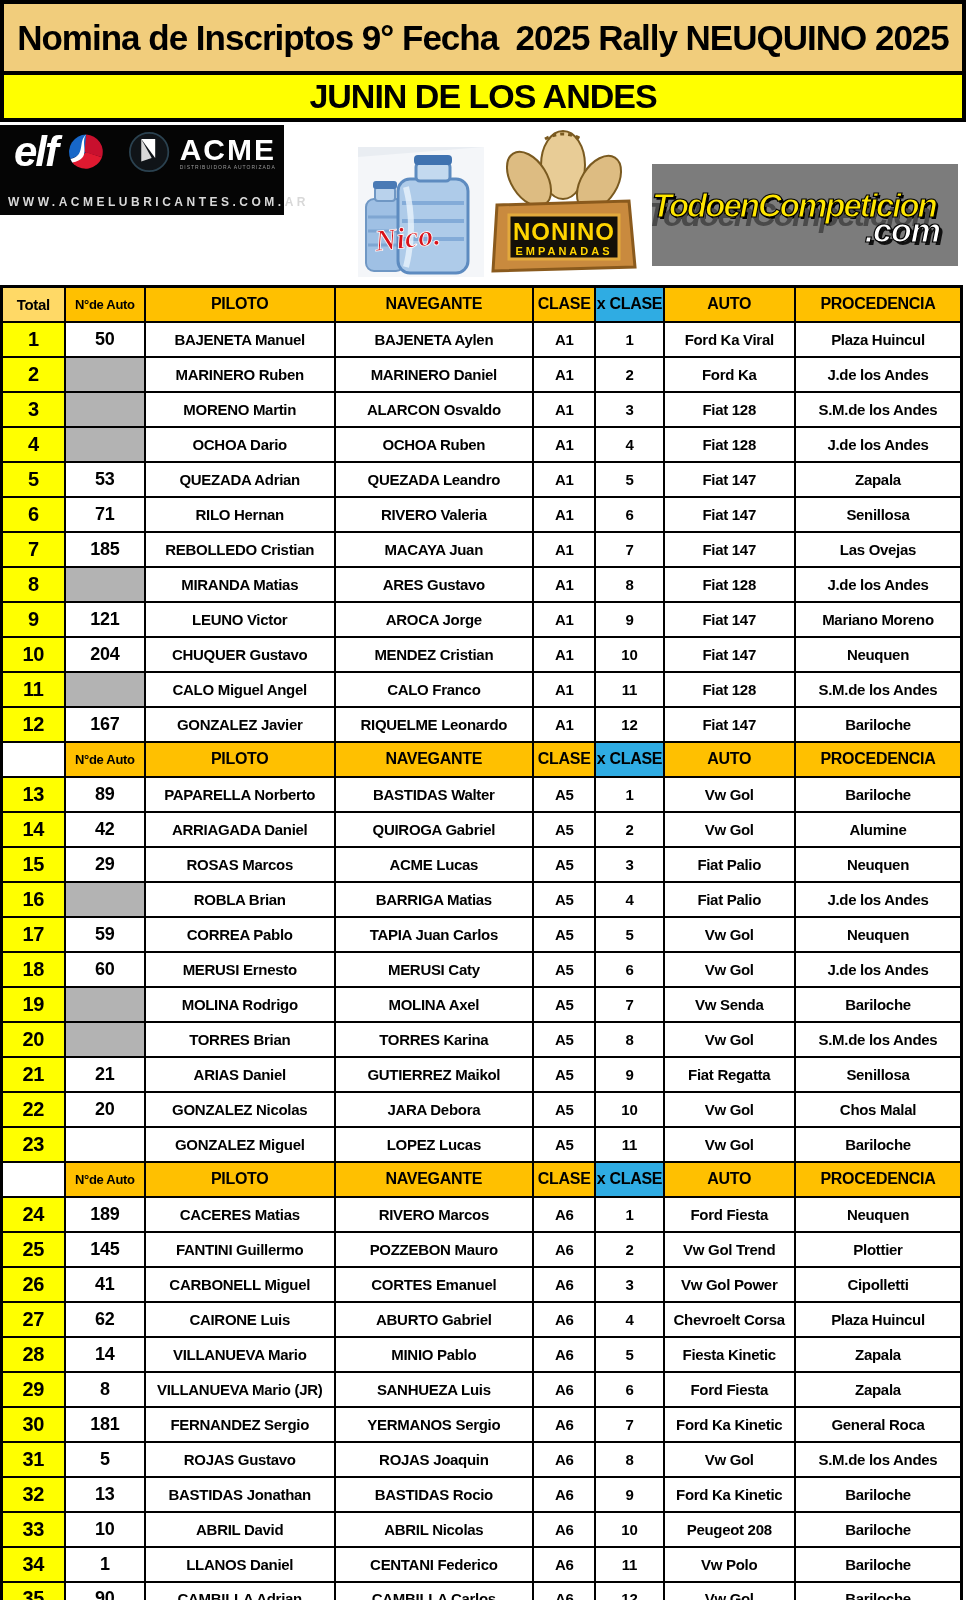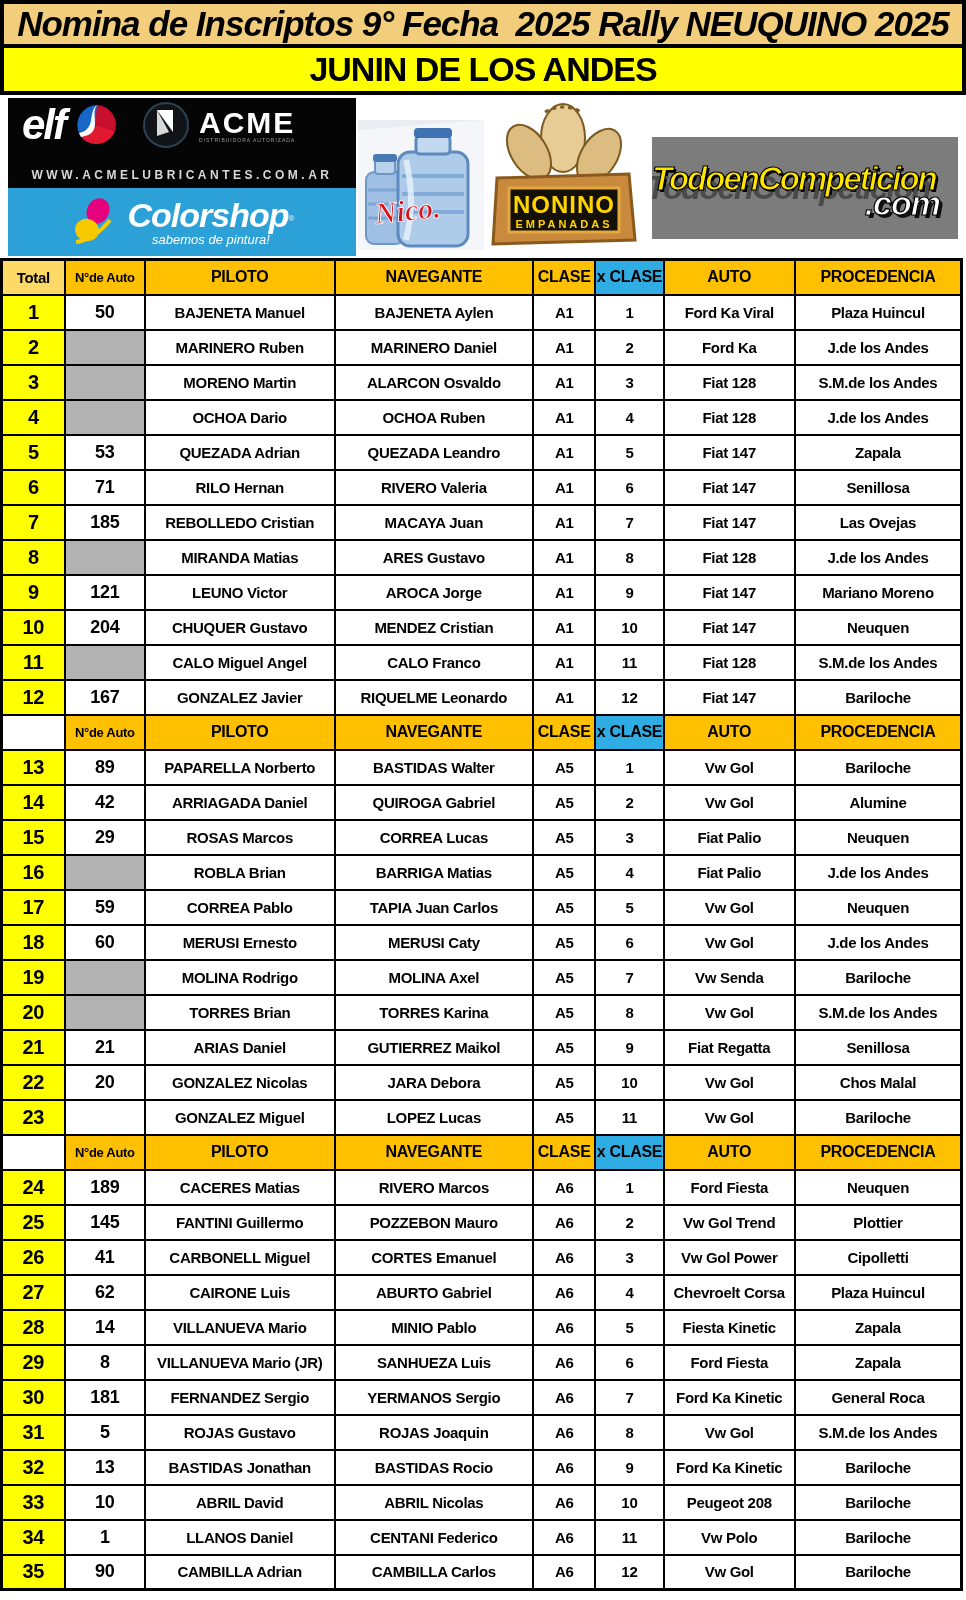--- a/index.html
+++ b/index.html
@@ -4,34 +4,34 @@
 <style>
   * { margin:0; padding:0; box-sizing:border-box; }
   html,body { background:#fff; }
   body {
     width:966px; height:1600px; overflow:hidden;
     font-family:"Liberation Sans", sans-serif;
     color:#000;
   }
   
   .banner-top {
-    height:48px; border:4px solid #000;
+    height:75px; border:4px solid #000;
     background:var(--tan,#F1CD7C);
     display:flex; align-items:center; justify-content:center;
-    font-size:35px; font-weight:bold; letter-spacing:-1px; white-space:pre;font-style:italic;
+    font-size:35px; font-weight:bold; letter-spacing:-1px; white-space:pre;
   }
   .banner-sub {
     height:47px; border:4px solid #000; border-top:0;
     background:var(--yellow,#FFFF00);
     display:flex; align-items:center; justify-content:center;
     font-size:34px; font-weight:bold; letter-spacing:-1px;
   }
   
   .logos { position:relative; height:163px; background:#fff; }
-  .left-col { position:absolute; left:0; top:3px; width:356px;padding-left:8px; }
+  .left-col { position:absolute; left:0; top:3px; width:284px; }
   .acme-block {
     height:90px; background:#050505; padding:4px 8px 2px 8px;
     display:flex; flex-direction:column; justify-content:space-between;
   }
   .acme-row { display:flex; align-items:center; gap:10px; padding-left:6px; }
   .elf-word { color:#fff; font-size:42px; font-weight:bold; font-style:italic; letter-spacing:-2px; line-height:40px; }
   .elf-ball { width:44px; height:44px; }
   .acme-circ { width:46px; height:46px; margin-left:14px; }
   .acme-txt { line-height:1; }
   .acme-name { color:#fff; font-size:30px; font-weight:bold; letter-spacing:2px; }
@@ -108,31 +108,20 @@
           <path d="M14 8 L30 8 L30 30 Z" fill="#fff"></path>
           <path d="M14 8 L14 34 L26 30 Z" fill="#d8d8d8"></path>
         </svg>
         <span class="acme-txt">
           <div class="acme-name">ACME</div>
           <div class="acme-sub">DISTRIBUIDORA AUTORIZADA</div>
         </span>
       </div>
       <div class="acme-url">WWW.ACMELUBRICANTES.COM.AR</div>
     </div>
-    <div class="colorshop-block">
-      <svg class="butterfly" viewBox="0 0 52 52">
-        <ellipse cx="28" cy="15" rx="11" ry="13" transform="rotate(28 28 15)" fill="#E6007E"></ellipse>
-        <ellipse cx="17" cy="34" rx="12" ry="11" transform="rotate(18 17 34)" fill="#F7C900"></ellipse>
-        <path d="M6 46 Q24 44 40 24" stroke="#F7C900" stroke-width="4" fill="none"></path>
-      </svg>
-      <span class="cs-text">
-        <span class="cs-name">Colorshop</span><span class="cs-reg">®</span>
-        <div class="cs-tag">sabemos de pintura!</div>
-      </span>
-    </div>
   </div>
 
   <svg class="nico" viewBox="0 0 126 130">
     <rect x="0" y="0" width="126" height="130" fill="#e9edf2"></rect>
     <path d="M0 10 L126 0 L126 130 L0 130 Z" fill="#f4f6f9"></path>
 
     <rect x="8" y="52" width="38" height="72" rx="8" fill="#9fc0e4" stroke="#6f97c4" stroke-width="2"></rect>
     <rect x="17" y="40" width="20" height="14" rx="3" fill="#b9d2ec" stroke="#6f97c4" stroke-width="2"></rect>
     <rect x="15" y="34" width="24" height="8" rx="3" fill="#4a7ab5"></rect>
     <path d="M10 70 h34 M10 84 h34 M10 98 h34" stroke="#7fa6d2" stroke-width="3" fill="none"></path>
@@ -333,21 +322,21 @@
         <td class="c-name">QUIROGA Gabriel</td>
         <td class="c-small">A5</td>
         <td class="c-small">2</td>
         <td class="c-small">Vw Gol</td>
         <td class="c-small">Alumine</td>
       </tr>
       <tr>
         <td class="c-total">15</td>
         <td class="c-auto">29</td>
         <td class="c-name">ROSAS Marcos</td>
-        <td class="c-name">CORREA Lucas</td>
+        <td class="c-name">ACME Lucas</td>
         <td class="c-small">A5</td>
         <td class="c-small">3</td>
         <td class="c-small">Fiat Palio</td>
         <td class="c-small">Neuquen</td>
       </tr>
       <tr>
         <td class="c-total">16</td>
         <td class="c-auto gray"></td>
         <td class="c-name">ROBLA Brian</td>
         <td class="c-name">BARRIGA Matias</td>

